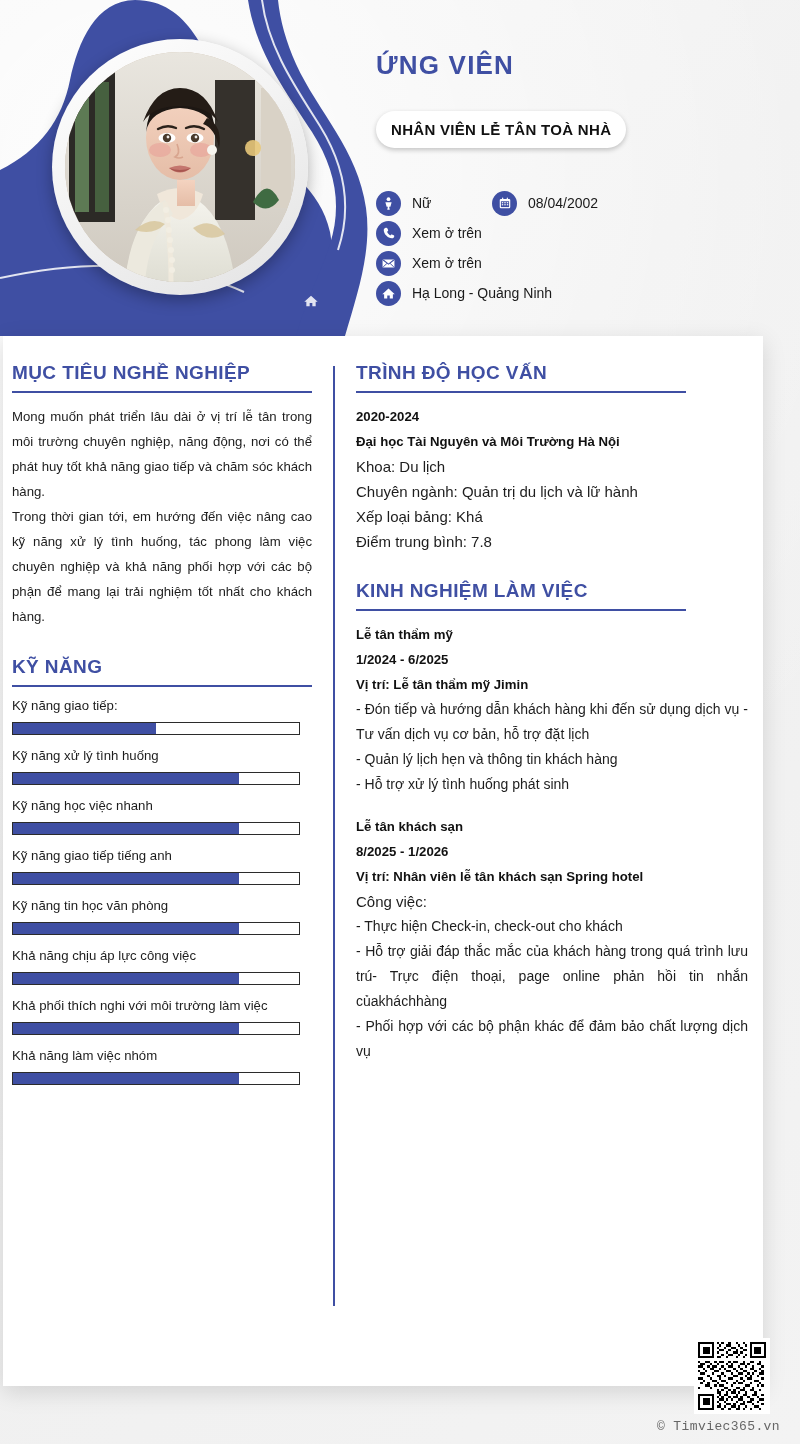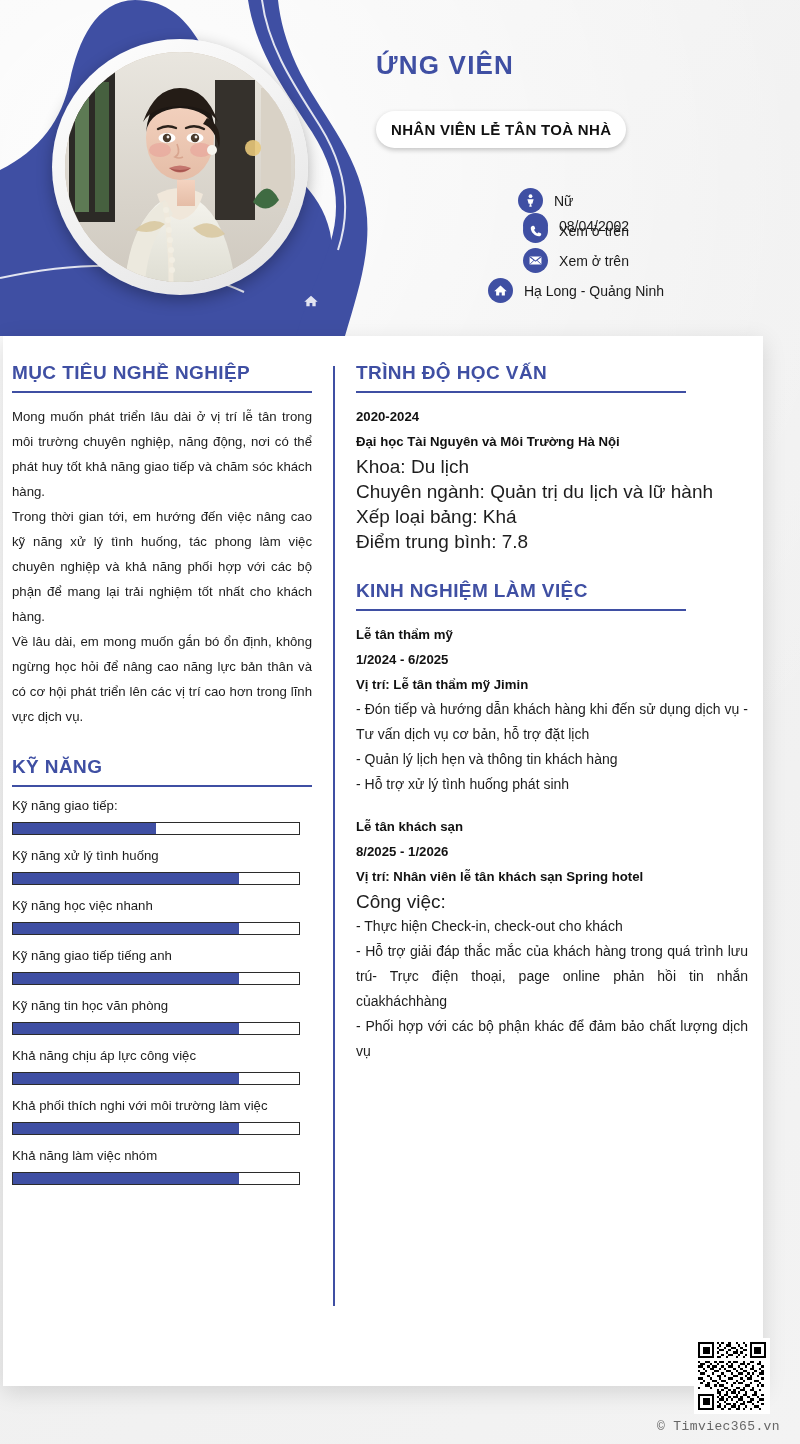--- a/index.html
+++ b/index.html
@@ -70,21 +70,21 @@
     font-weight: bold;
     letter-spacing: .3px;
     color: #111;
     white-space: nowrap;
   }
   #contact-block {
     position: absolute;
     left: 376px; top: 188px;
     width: 400px;
   }
-  .contact-row { display: flex; align-items: center; height: 30px; flex-direction: column; }
+  .contact-row { display: flex; align-items: center; height: 30px; }
   .contact-cell { display: flex; align-items: center; }
   .cic {
     width: 25px; height: 25px; border-radius: 50%;
     background: #3f4fa3;
     display: flex; align-items: center; justify-content: center;
     flex: 0 0 auto;
   }
   .cic svg { display: block; }
   .ctext { margin-left: 11px; font-size: 14px; color: #1a1a1a; white-space: nowrap; }
   .cell-gender { width: 116px; }
@@ -145,21 +145,21 @@
     width: 288px; height: 13px;
     border: 1px solid #2b2b2b;
     background: #ffffff;
   }
   .bar-fill {
     height: 100%;
     background: #3f4fa3;
   }
   
   .r-bold { font-size: 13.2px; font-weight: bold; color: #111; line-height: 25px; }
-  .r-norm { font-size: 19px; color: #1d1d1d; line-height: 25px; }
+  .r-norm { font-size: 15px; color: #1d1d1d; line-height: 25px; }
   .r-just { font-size: 14px; color: #1d1d1d; line-height: 25px; text-align: justify; width: 392px; }
   .gap-block { height: 17px; }
   #exp-head { margin-top: 26px; }
   
   #qr {
     position: absolute;
     left: 694px; top: 1338px;
     width: 76px; height: 76px;
     background: #fff;
     padding: 4px;
@@ -333,21 +333,20 @@
 
     <div id="divider"></div>
 
     <div id="col-left">
 
       <div>
         <div class="sec-title">MỤC TIÊU NGHỀ NGHIỆP</div>
         <div class="sec-rule rule-l"></div>
         <div class="para">Mong muốn phát triển lâu dài ở vị trí lễ tân trong môi trường chuyên nghiệp, năng động, nơi có thể phát huy tốt khả năng giao tiếp và chăm sóc khách hàng.</div>
         <div class="para">Trong thời gian tới, em hướng đến việc nâng cao kỹ năng xử lý tình huống, tác phong làm việc chuyên nghiệp và khả năng phối hợp với các bộ phận để mang lại trải nghiệm tốt nhất cho khách hàng.</div>
-        <div class="para">Về lâu dài, em mong muốn gắn bó ổn định, không ngừng học hỏi để nâng cao năng lực bản thân và có cơ hội phát triển lên các vị trí cao hơn trong lĩnh vực dịch vụ.</div>
       </div>
 
       <div id="skills-wrap">
         <div class="sec-title">KỸ NĂNG</div>
         <div class="sec-rule rule-l"></div>
         <div id="skills-list">
             <div class="skill">
               <div class="skill-label">Kỹ năng giao tiếp:</div>
               <div class="bar-track">
                 <div class="bar-fill" style="width: 50%; background: rgb(63, 79, 163);"></div>

